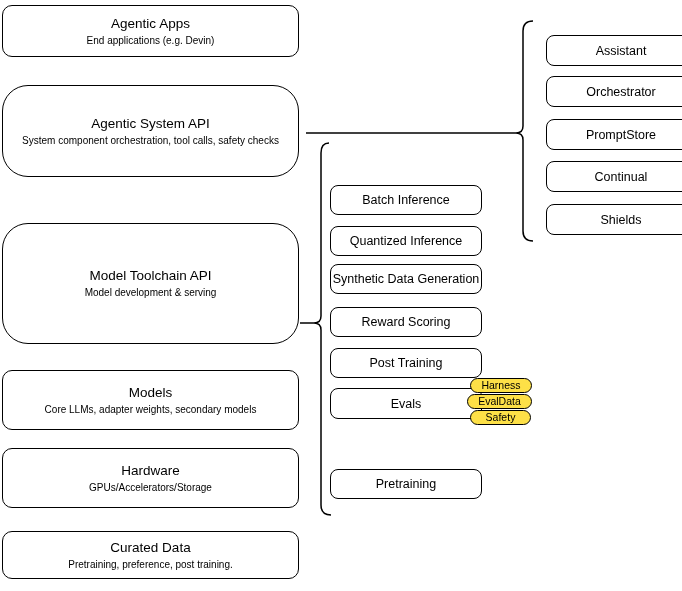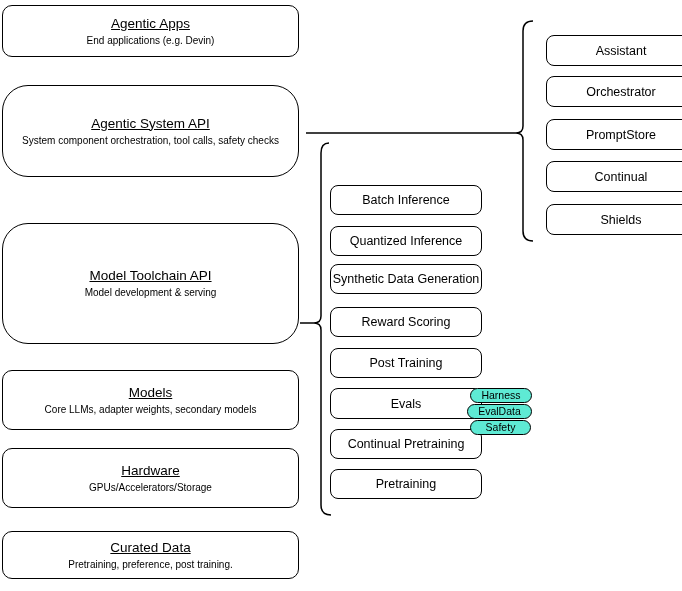--- a/index.html
+++ b/index.html
@@ -37,21 +37,20 @@
     justify-content: center;
     gap: 3px;
     text-align: center;
   }
   .r10 { border-radius: 10px; }
   .r24 { border-radius: 26px; }
   .box-title {
     font-size: 13.5px;
     line-height: 16px;
     white-space: nowrap;
-    text-decoration: underline;
   }
   .box-sub {
     font-size: 10px;
     line-height: 12px;
     white-space: nowrap;
   }
   .chip {
     position: absolute;
     left: 330px;
     width: 152px;
@@ -81,29 +80,28 @@
     font-size: 12.5px;
     white-space: nowrap;
     margin-left: 16px;
   }
   .pill {
     position: absolute;
     box-sizing: border-box;
     height: 15px;
     border: 1.3px solid #000000;
     border-radius: 8px;
-    background: #5eead4;
+    background: #fde047;
     display: flex;
     align-items: center;
     justify-content: center;
     font-size: 10.5px;
     line-height: 11px;
     white-space: nowrap;
     z-index: 5;
-    margin-top: 10px;
   }
 </style>
 </head>
 <body>
 
 <div class="canvas">
 
   <svg class="connectors" viewBox="0 0 682 591" xmlns="http://www.w3.org/2000/svg">
     <path d="M306 133 L516 133" stroke="#000000" stroke-width="1.5" fill="none"></path>
     <path d="M533 21 Q523 21 523 31 L523 126 Q523 133 516 133 Q523 133 523 140 L523 231 Q523 241 533 241" stroke="#000000" stroke-width="1.5" fill="none"></path>
@@ -140,21 +138,20 @@
     <div class="box-title">Curated Data</div>
     <div class="box-sub">Pretraining, preference, post training.</div>
   </div>
 
   <div class="chip" style="top:185px;">Batch Inference</div>
   <div class="chip" style="top:226px;">Quantized Inference</div>
   <div class="chip" style="top:264px;">Synthetic Data Generation</div>
   <div class="chip" style="top:307px;">Reward Scoring</div>
   <div class="chip" style="top:348px;">Post Training</div>
   <div class="chip" style="top:388px; height:31px;">Evals</div>
-  <div class="chip" style="top:429px;">Continual Pretraining</div>
   <div class="chip" style="top:469px;">Pretraining</div>
 
   <div class="pill" style="left:470px; top:378px; width:62px;">Harness</div>
   <div class="pill" style="left:467px; top:394px; width:65px;">EvalData</div>
   <div class="pill" style="left:470px; top:410px; width:61px;">Safety</div>
 
   <div class="rchip" style="top:35px;">Assistant</div>
   <div class="rchip" style="top:76px;">Orchestrator</div>
   <div class="rchip" style="top:119px;">PromptStore</div>
   <div class="rchip" style="top:161px;">Continual</div>

